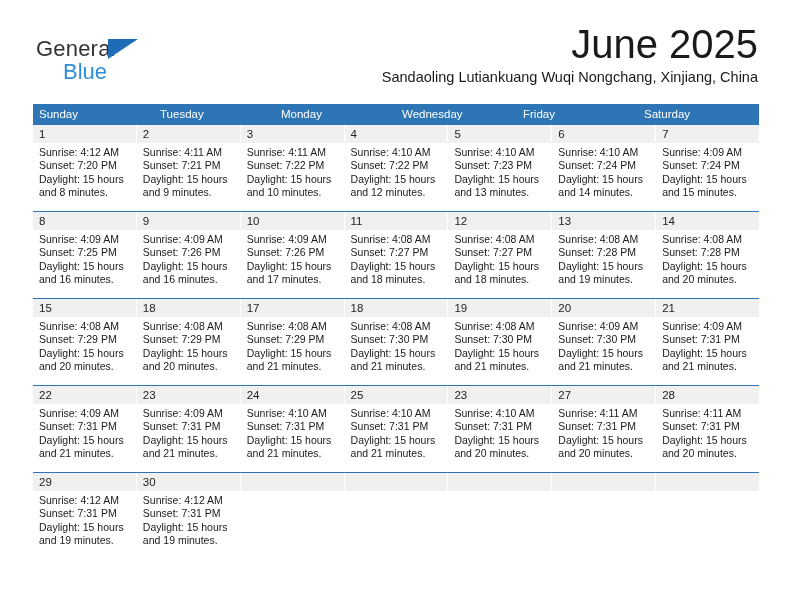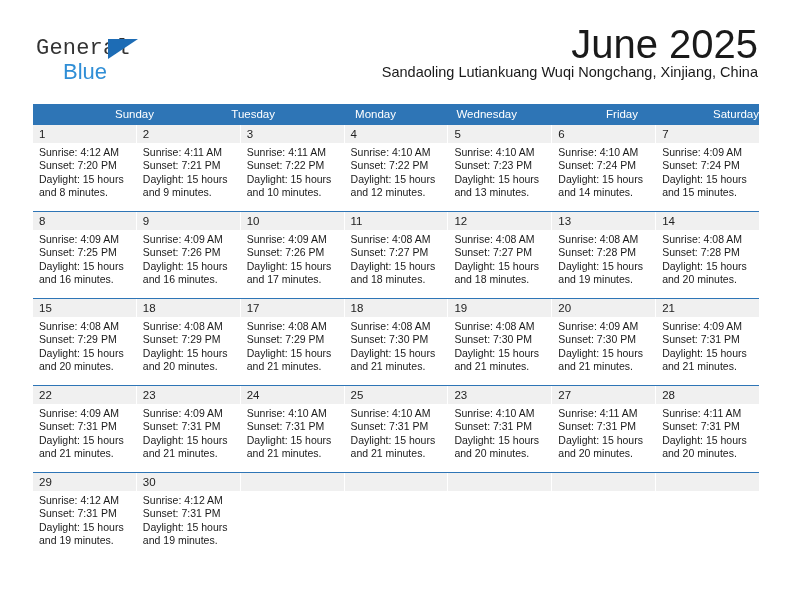--- a/index.html
+++ b/index.html
@@ -37,21 +37,21 @@
     width: 220px;
     height: 56px;
   }
   .brand-general {
     position: absolute;
     left: 0;
     top: 0;
     font-size: 22px;
     letter-spacing: 0.2px;
     color: #333333;
-    font-family: Liberation Mono, monospace;
+    font-family: Liberation Sans, sans-serif;
   }
   .brand-triangle {
     position: absolute;
     left: 72px;
     top: 3px;
     width: 0;
     height: 0;
     border-left: 30px solid #1d6cb5;
     border-bottom: 20px solid transparent;
   }
@@ -74,20 +74,21 @@
     font-size: 40px;
     font-weight: normal;
     color: #1a1a1a;
     line-height: 36px;
     white-space: nowrap;
   }
   .location-subtitle {
     font-size: 14.5px;
     color: #1a1a1a;
     line-height: 20px;
+    margin-top: 5px;
     white-space: nowrap;
   }
 
   
   .calendar {
     position: absolute;
     left: 33px;
     top: 104px;
     width: 726px;
   }
@@ -98,21 +99,20 @@
     height: 20px;
   }
   .weekday-cell {
     flex: 1 1 0;
     color: #ffffff;
     font-size: 11.5px;
     line-height: 20px;
     padding-left: 6px;
     box-sizing: border-box;
     white-space: nowrap;
-    text-align: right;
   }
 
   .week-row {
     display: flex;
     border-top: 1px solid #2e75b6;
     height: 87px;
     box-sizing: border-box;
   }
   .week-row:first-of-type {
     border-top: none;

